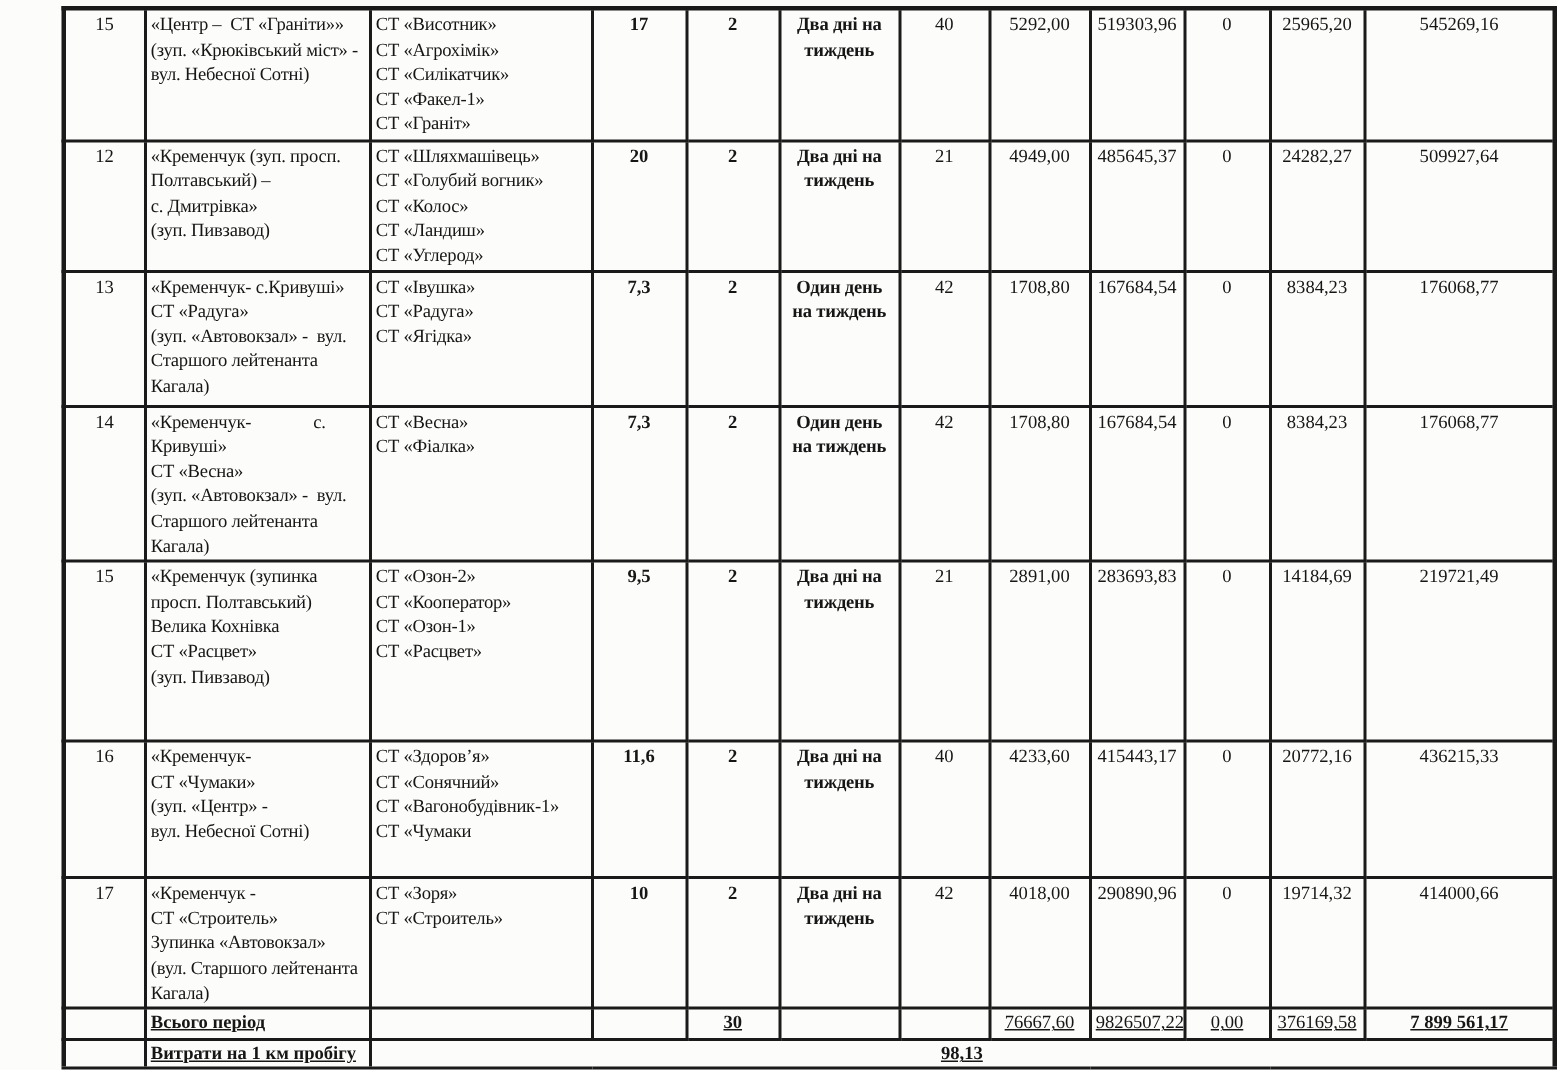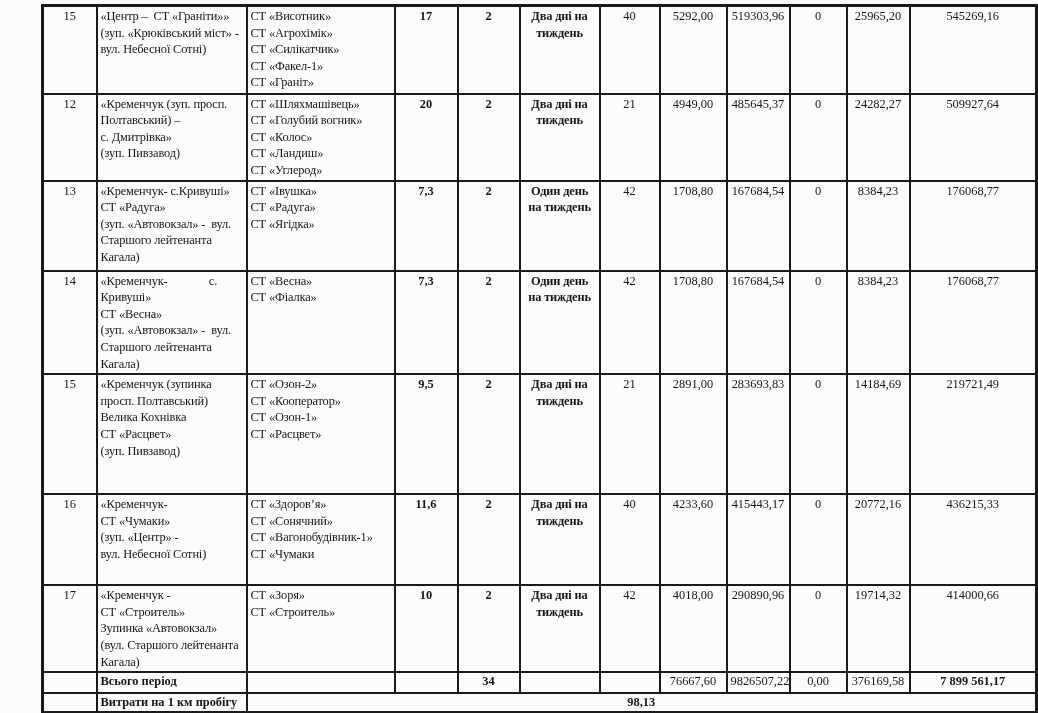--- a/index.html
+++ b/index.html
@@ -27,21 +27,21 @@
     vertical-align:top;
     padding:1px 3px;
     font-size:12.4px;
     line-height:1.34;
     overflow:hidden;
   }
   .ml { white-space:pre-wrap; letter-spacing:-0.15px; }
   .c  { text-align:center; }
   .r  { text-align:center; }
   .b  { font-weight:bold; }
-  tr.sumrow td { padding-top:0; padding-bottom:0; }
+  tr.sumrow td { padding-top:0; padding-bottom:0;text-decoration:underline; }
   tr.perkm td { border-bottom-width:4px; }
 </style>
 </head>
 <body>
 
 <div class="page">
   <table class="grid">
     <colgroup>
       <col style="width:54px">
         <col style="width:150px">
@@ -211,21 +211,21 @@
       <td class="c">0</td>
       <td class="c">19714,32</td>
       <td class="c">414000,66</td>
     </tr>
 
     <tr class="sumrow" style="height:21px">
       <td></td>
       <td class="b">Всього період</td>
       <td></td>
       <td></td>
-      <td class="c b">34</td>
+      <td class="c b">30</td>
       <td></td>
       <td></td>
       <td class="c">76667,60</td>
       <td class="c">9826507,22</td>
       <td class="c">0,00</td>
       <td class="c">376169,58</td>
       <td class="c b">7 899 561,17</td>
     </tr>
 
     <tr class="sumrow perkm" style="height:20px">

